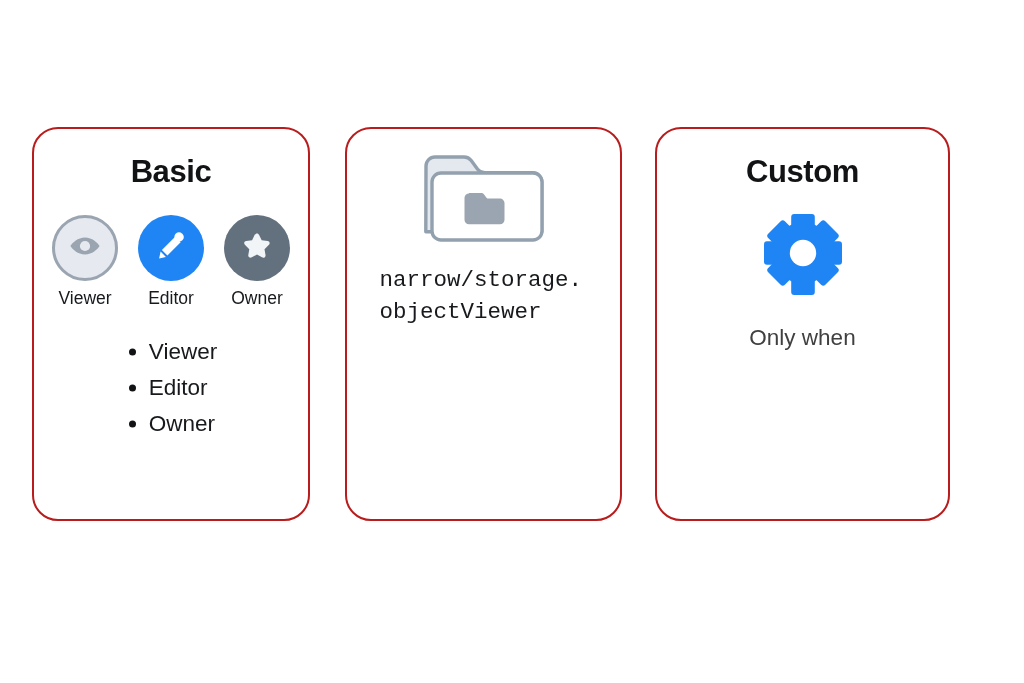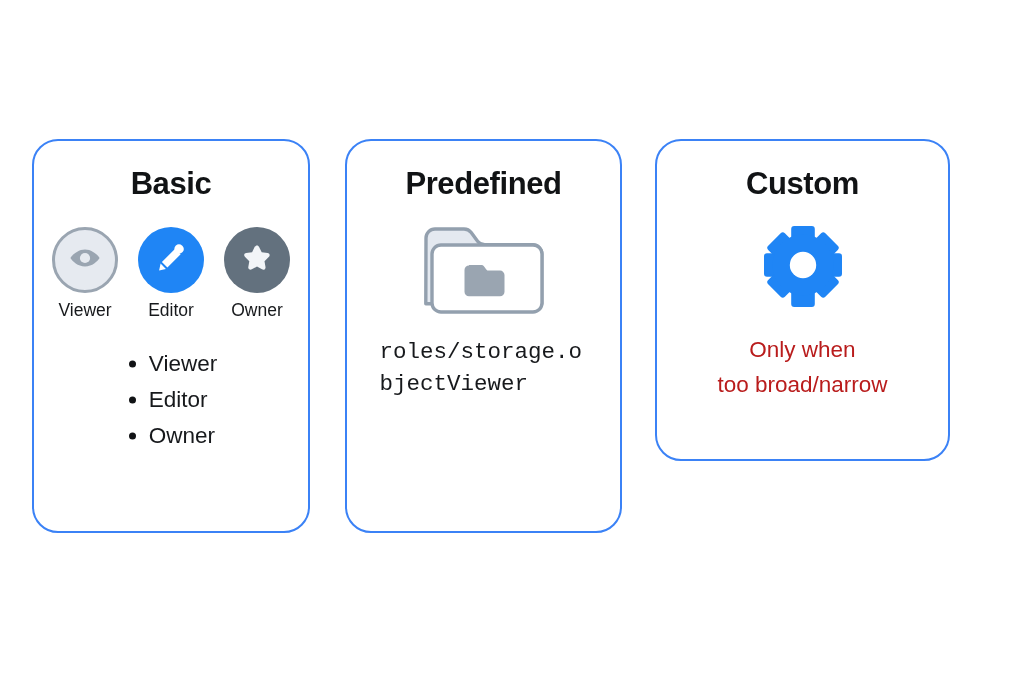--- a/index.html
+++ b/index.html
@@ -20,30 +20,29 @@
   .canvas {
     position: absolute;
     inset: 0;
   }
 
   
   .card {
     position: absolute;
     box-sizing: border-box;
     background: #ffffff;
-    border: 2px solid #3b82f6;
+    border: 2px solid #b91c1c;
     border-radius: 26px;
     display: flex;
     flex-direction: column;
     align-items: center;
-    margin-top: 12px;
   }
   .card--basic      { left: 32px;  top: 127px; width: 278px; height: 394px; }
   .card--predefined { left: 345px; top: 127px; width: 277px; height: 394px; }
-  .card--custom     { left: 655px; top: 127px; width: 295px; height: 322px; }
+  .card--custom     { left: 655px; top: 127px; width: 295px; height: 394px; }
 
   .card-title {
     margin: 0;
     padding-top: 26px;
     font-size: 31px;
     font-weight: bold;
     letter-spacing: -0.4px;
     color: #111315;
     text-align: center;
     line-height: 1.1;
@@ -148,21 +147,21 @@
     margin-top: 22px;
     height: 88px;
     display: flex;
     align-items: center;
     justify-content: center;
   }
   .custom-desc {
     margin-top: 22px;
     font-size: 22.5px;
     line-height: 1.55;
-    color: #b91c1c;
+    color: #404040;
     text-align: center;
     padding: 0 14px;
   }
   .custom-desc .line { display: block; white-space: nowrap; }
 </style>
 </head>
 <body>
 
 <div class="canvas">
 
@@ -214,36 +213,35 @@
     <div class="basic-list-wrap">
       <ul class="bullet-list">
         <li>Viewer</li>
         <li>Editor</li>
         <li>Owner</li>
       </ul>
     </div>
   </section>
 
   <section class="card card--predefined">
-    <h2 class="card-title">Predefined</h2>
 
     <div class="folder-wrap">
       <span>
         <svg width="136" height="104" viewBox="0 0 136 104" aria-hidden="true">
 
           <path d="M10 19 a9 9 0 0 1 9-9 h29 a9 9 0 0 1 7.2 3.6 l6.4 8.6 a9 9 0 0 0 7.2 3.6 h48 a9 9 0 0 1 9 9 v50 h-116 z" fill="#e4e9f0" stroke="#93a0ae" stroke-width="3.4" stroke-linejoin="round"></path>
 
           <path d="M16 35 a9 9 0 0 1 9-9 h92 a9 9 0 0 1 9 9 v49 a9 9 0 0 1 -9 9 h-92 a9 9 0 0 1 -9 -9 z" fill="#ffffff" stroke="#93a0ae" stroke-width="3.4" stroke-linejoin="round"></path>
 
           <path d="M53 46 h12.5 a3 3 0 0 1 2.4 1.2 l2.4 3.2 a3 3 0 0 0 2.4 1.2 h11.3 a4.5 4.5 0 0 1 4.5 4.5 v16.6 a4.5 4.5 0 0 1 -4.5 4.5 h-31 a4.5 4.5 0 0 1 -4.5 -4.5 v-21.7 a4.5 4.5 0 0 1 4.5 -4.5 z" fill="#9aa5b1"></path>
         </svg>
       </span>
     </div>
 
-    <div class="role-path">roles/storage.objectViewer</div>
+    <div class="role-path">narrow/storage.objectViewer</div>
 
   </section>
 
   <section class="card card--custom">
     <h2 class="card-title">Custom</h2>
 
     <div class="gear-wrap">
       <span>
         <svg width="86" height="86" viewBox="0 0 86 86" aria-hidden="true">
           <g fill="#1f85f5">
@@ -257,17 +255,16 @@
             <rect x="52.7" y="51.4" width="23.6" height="20" rx="3" transform="rotate(-45 64.5 61.4)"></rect>
             <circle cx="43" cy="43" r="30.5"></circle>
           </g>
           <circle cx="43" cy="43" r="13.2" fill="#ffffff"></circle>
         </svg>
       </span>
     </div>
 
     <div class="custom-desc">
       <span class="line">Only when</span>
-      <span class="line">too broad/narrow</span>
     </div>
   </section>
 
 </div>
 
 </body></html>

